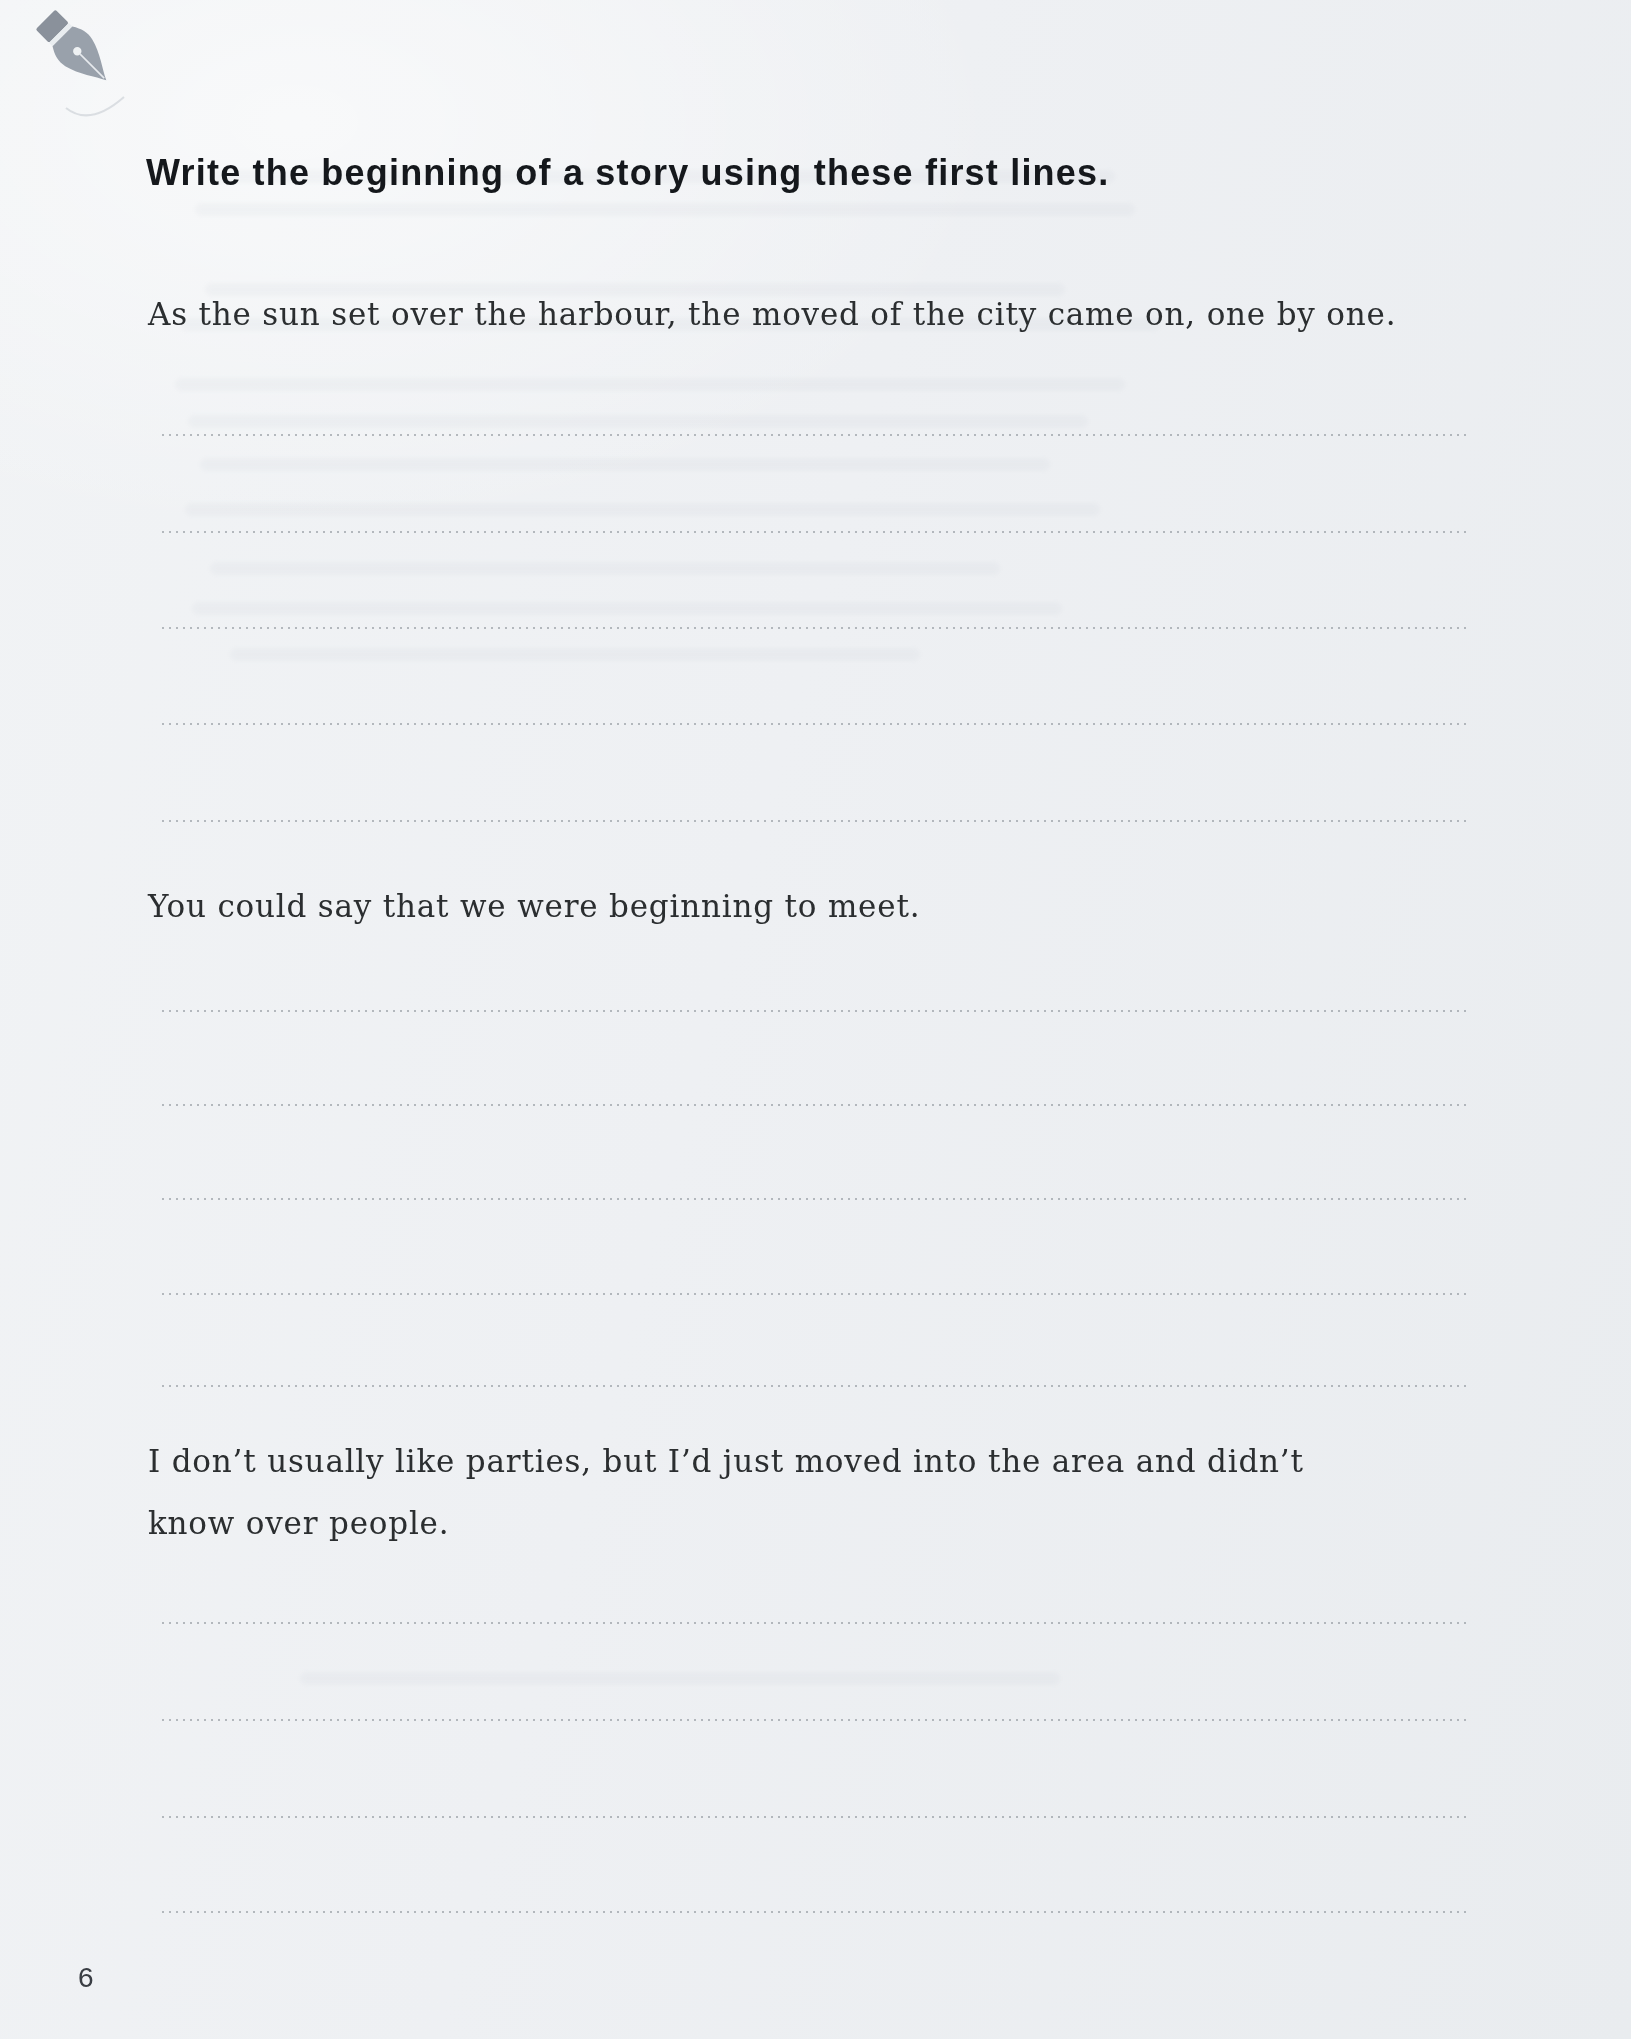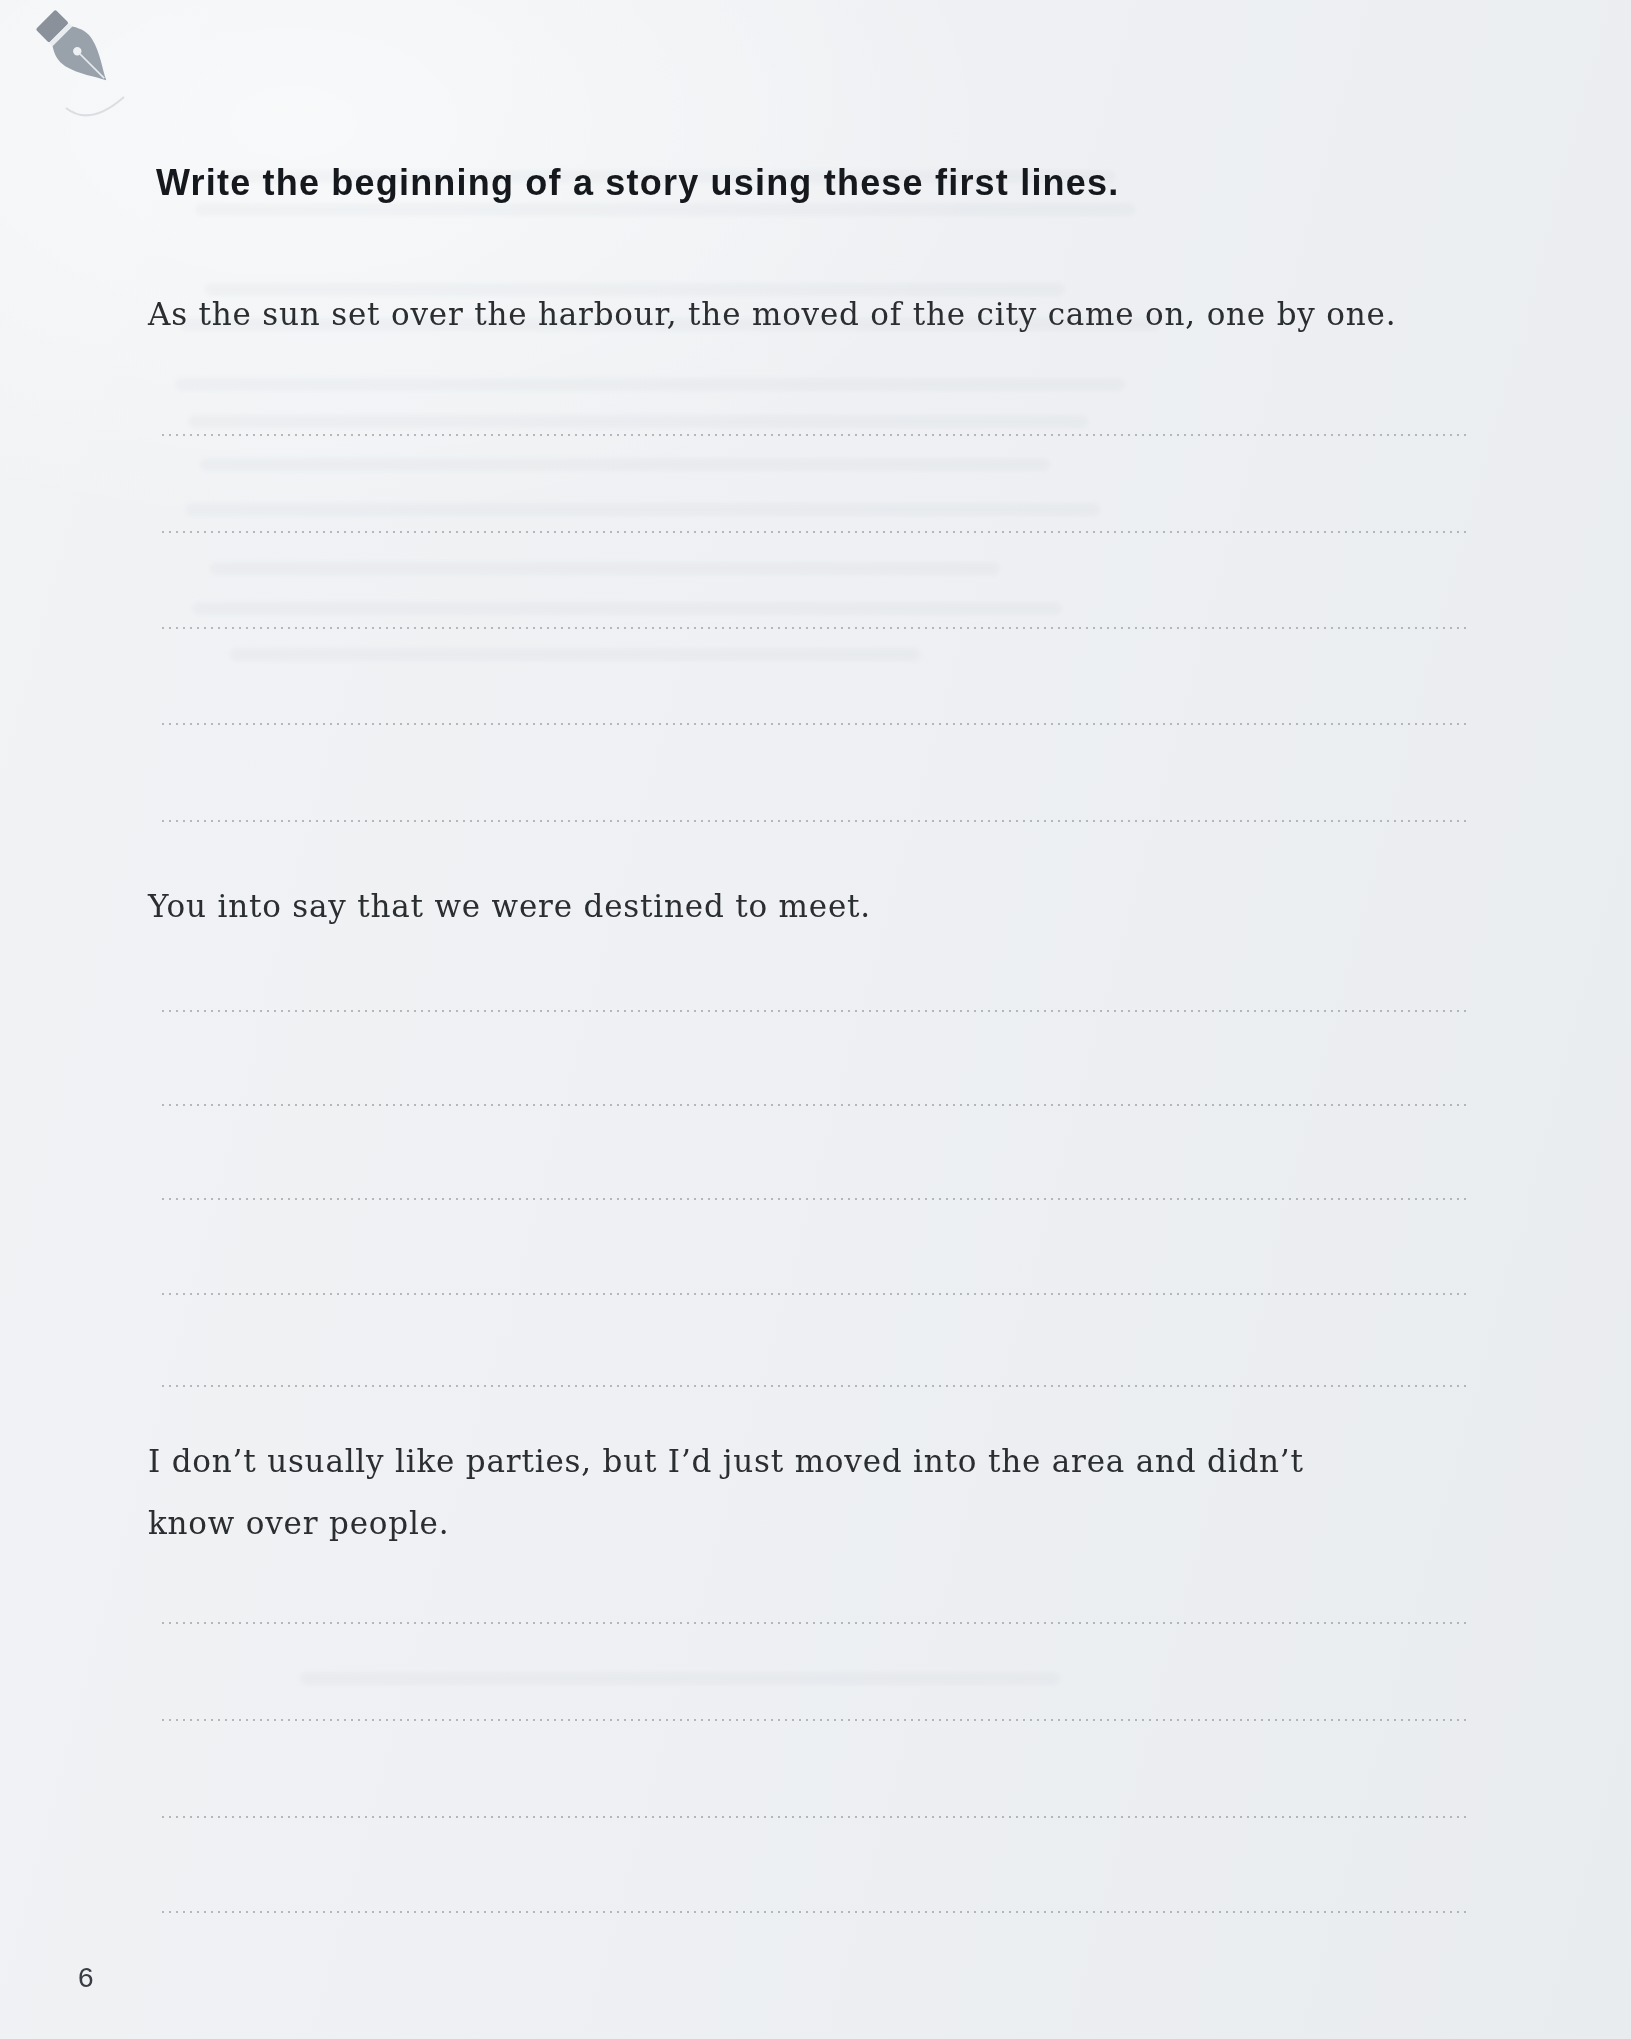--- a/index.html
+++ b/index.html
@@ -14,21 +14,21 @@
       linear-gradient(105deg, #f1f3f5 0%, #eef0f3 45%, #e9ecef 100%);
     font-family: "Liberation Sans", sans-serif;
   }
 
   .pen-wrap { position: absolute; left: 20px; top: 0px; width: 130px; height: 140px; }
 
   .page-title {
     position: absolute;
     left: 146px;
     top: 152px;
-    margin: 10px;
+    margin: 0;
     font-family: "Liberation Sans", sans-serif;
     font-size: 36px;
     font-weight: bold;
     letter-spacing: 1.2px;
     color: #15181c;
     white-space: nowrap;
   }
 
   .prompt {
     position: absolute;
@@ -111,21 +111,21 @@
 
   <p class="prompt prompt-1">As the sun set over the harbour, the moved of the city came on, one by one.</p>
   <div>
     <div class="wline" style="top:434px;"></div>
     <div class="wline" style="top:531px;"></div>
     <div class="wline" style="top:627px;"></div>
     <div class="wline" style="top:723px;"></div>
     <div class="wline" style="top:820px;"></div>
   </div>
 
-  <p class="prompt prompt-2">You into say that we were destined to meet.</p>
+  <p class="prompt prompt-2">You could say that we were beginning to meet.</p>
   <div>
     <div class="wline" style="top:1010px;"></div>
     <div class="wline" style="top:1104px;"></div>
     <div class="wline" style="top:1198px;"></div>
     <div class="wline" style="top:1293px;"></div>
     <div class="wline" style="top:1385px;"></div>
   </div>
 
   <p class="prompt prompt-3a">I don’t usually like parties, but I’d just moved into the area and didn’t</p>
   <p class="prompt prompt-3b">know over people.</p>

